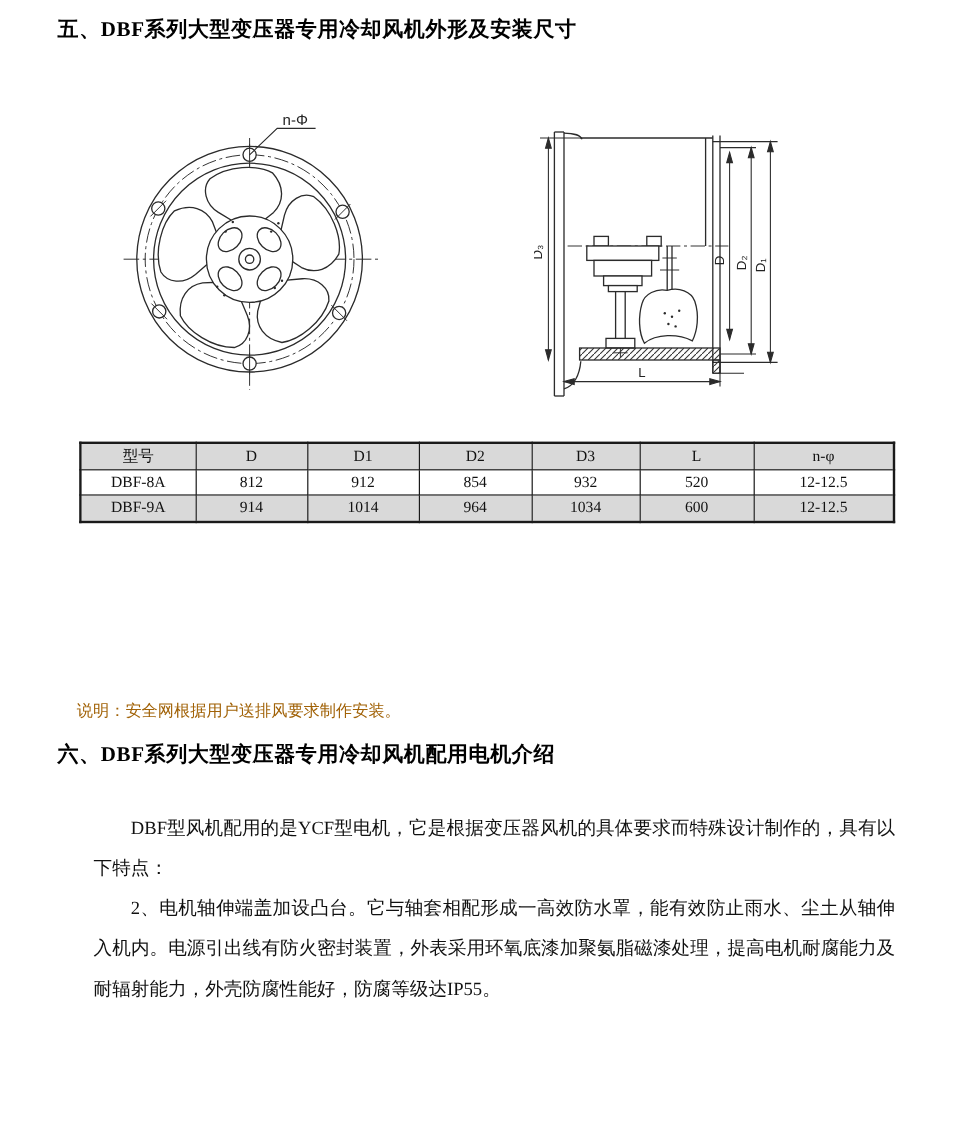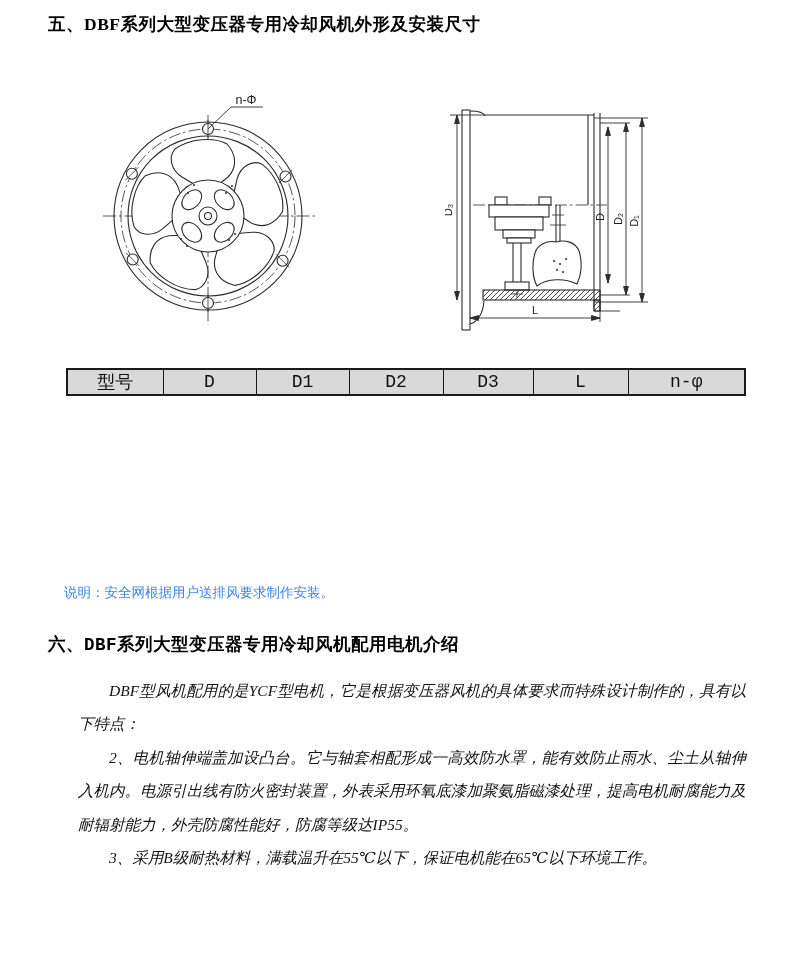--- a/index.html
+++ b/index.html
@@ -8,44 +8,43 @@
     font-family:"Liberation Serif","DejaVu Serif",serif;color:#111;
     overflow:hidden;
     padding-left:20px;
   }
   .sec-heading{
     position:absolute;left:48px;margin:0;
     font-size:17.5px;font-weight:bold;letter-spacing:0.5px;color:#000;
     font-family:"Liberation Serif","DejaVu Serif",serif;
   }
   #heading5{top:12px;}
-  #heading6{top:632px;font-family:Liberation Mono, monospace;}
+  #heading6{top:616px;}
   .drawing{position:absolute;}
   #front-view{left:95px;top:93px;}
   #side-view{left:445px;top:105px;}
   svg text{font-family:"Liberation Sans","DejaVu Sans",sans-serif;fill:#222;}
   .dim-label{font-size:11px;}
   .hole-label{font-size:12.5px;}
   table.dims{
     position:absolute;left:66px;top:368px;
     border-collapse:collapse;table-layout:fixed;
-    font-size:18px;text-align:center;
+    font-size:13px;text-align:center;
     border:2px solid #1a1a1a;
-    font-family:Liberation Mono, monospace;
   }
   table.dims th,table.dims td{
     border:1.5px solid #1a1a1a;height:20.5px;padding:0 2px;
     font-weight:normal;white-space:nowrap;overflow:hidden;
   }
   table.dims thead th{background:#d9d9d9;}
   table.dims tbody tr:nth-child(even){background:#d9d9d9;}
-  .note{position:absolute;left:64px;top:584px;font-size:13.5px;color:#3b82f6;margin:0;}
+  .note{position:absolute;left:64px;top:584px;font-size:13.5px;color:#a16207;margin:0;}
   .paras{
     position:absolute;left:78px;top:674px;width:668px;
-    font-size:15.5px;line-height:33.4px;text-align:justify;font-style:italic;
+    font-size:15.5px;line-height:33.4px;text-align:justify;
   }
   .paras p{margin:0;text-indent:2em;}
 </style>
 </head>
 <body>
 
 <div class="page">
 
   <h1 id="heading5" class="sec-heading">五、DBF系列大型变压器专用冷却风机外形及安装尺寸</h1>
 
@@ -233,26 +232,43 @@
           <th>型号</th>
           <th>D</th>
           <th>D1</th>
           <th>D2</th>
           <th>D3</th>
           <th>L</th>
           <th>n-φ</th>
         </tr>
       </thead>
     <tbody>
+        <tr>
+          <td>DBF-8A</td>
+          <td>812</td>
+          <td>912</td>
+          <td>854</td>
+          <td>932</td>
+          <td>520</td>
+          <td>12-12.5</td>
+        </tr>
+        <tr>
+          <td>DBF-9A</td>
+          <td>914</td>
+          <td>1014</td>
+          <td>964</td>
+          <td>1034</td>
+          <td>600</td>
+          <td>12-12.5</td>
+        </tr>
       </tbody>
   </table>
 
   <p class="note">说明：安全网根据用户送排风要求制作安装。</p>
 
   <h1 id="heading6" class="sec-heading">六、DBF系列大型变压器专用冷却风机配用电机介绍</h1>
 
   <div class="paras">
       <p>DBF型风机配用的是YCF型电机，它是根据变压器风机的具体要求而特殊设计制作的，具有以下特点：</p>
       <p>2、电机轴伸端盖加设凸台。它与轴套相配形成一高效防水罩，能有效防止雨水、尘土从轴伸入机内。电源引出线有防火密封装置，外表采用环氧底漆加聚氨脂磁漆处理，提高电机耐腐能力及耐辐射能力，外壳防腐性能好，防腐等级达IP55。</p>
-      <p>3、采用B级耐热材料，满载温升在55℃以下，保证电机能在65℃以下环境工作。</p>
     </div>
 
 </div>
 
 </body></html>

